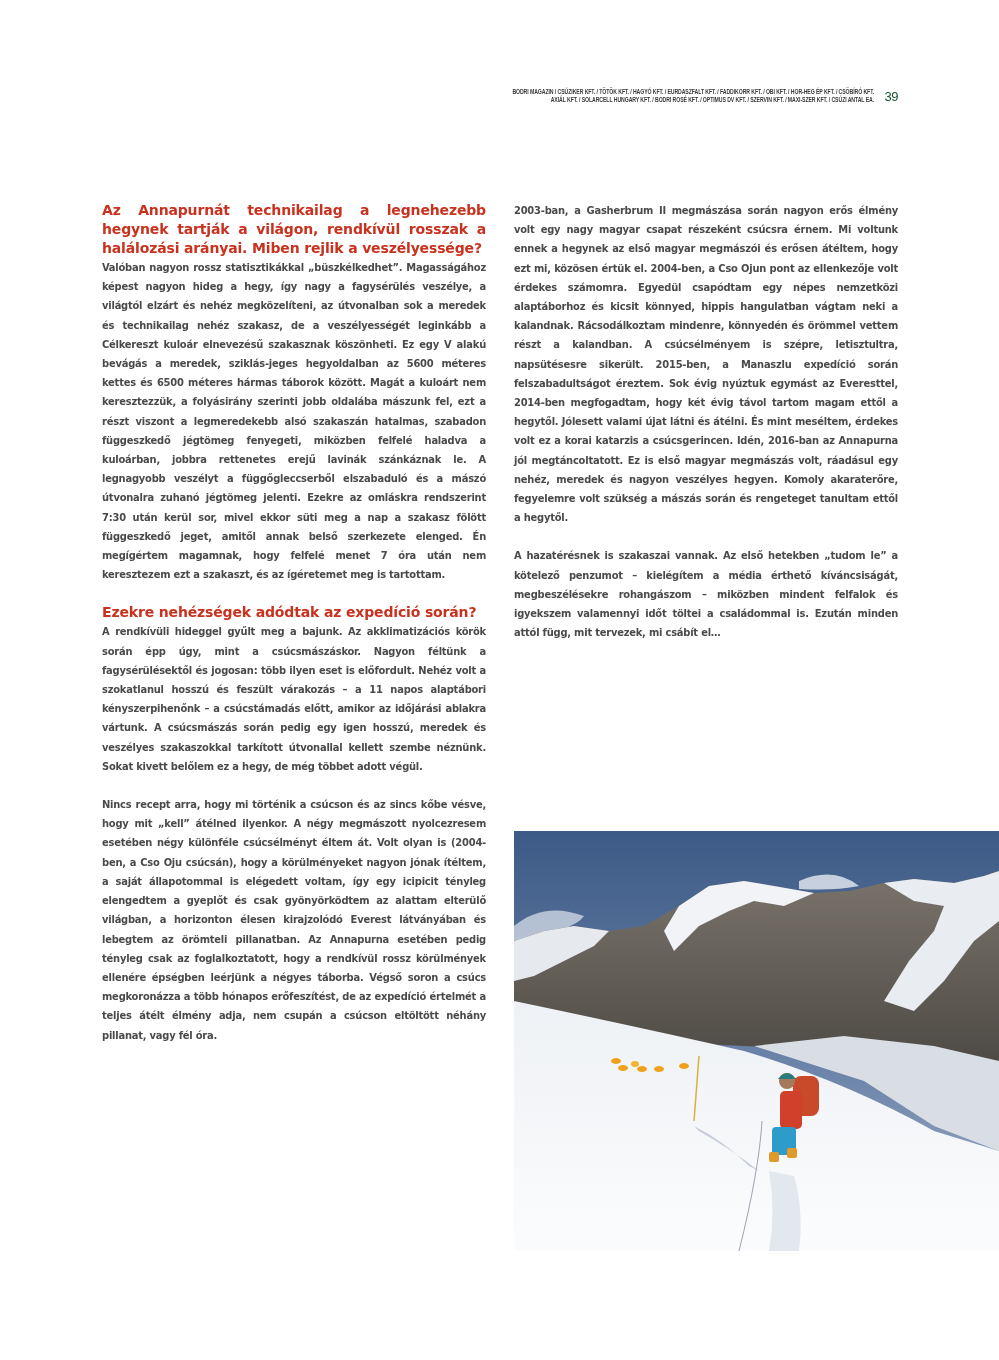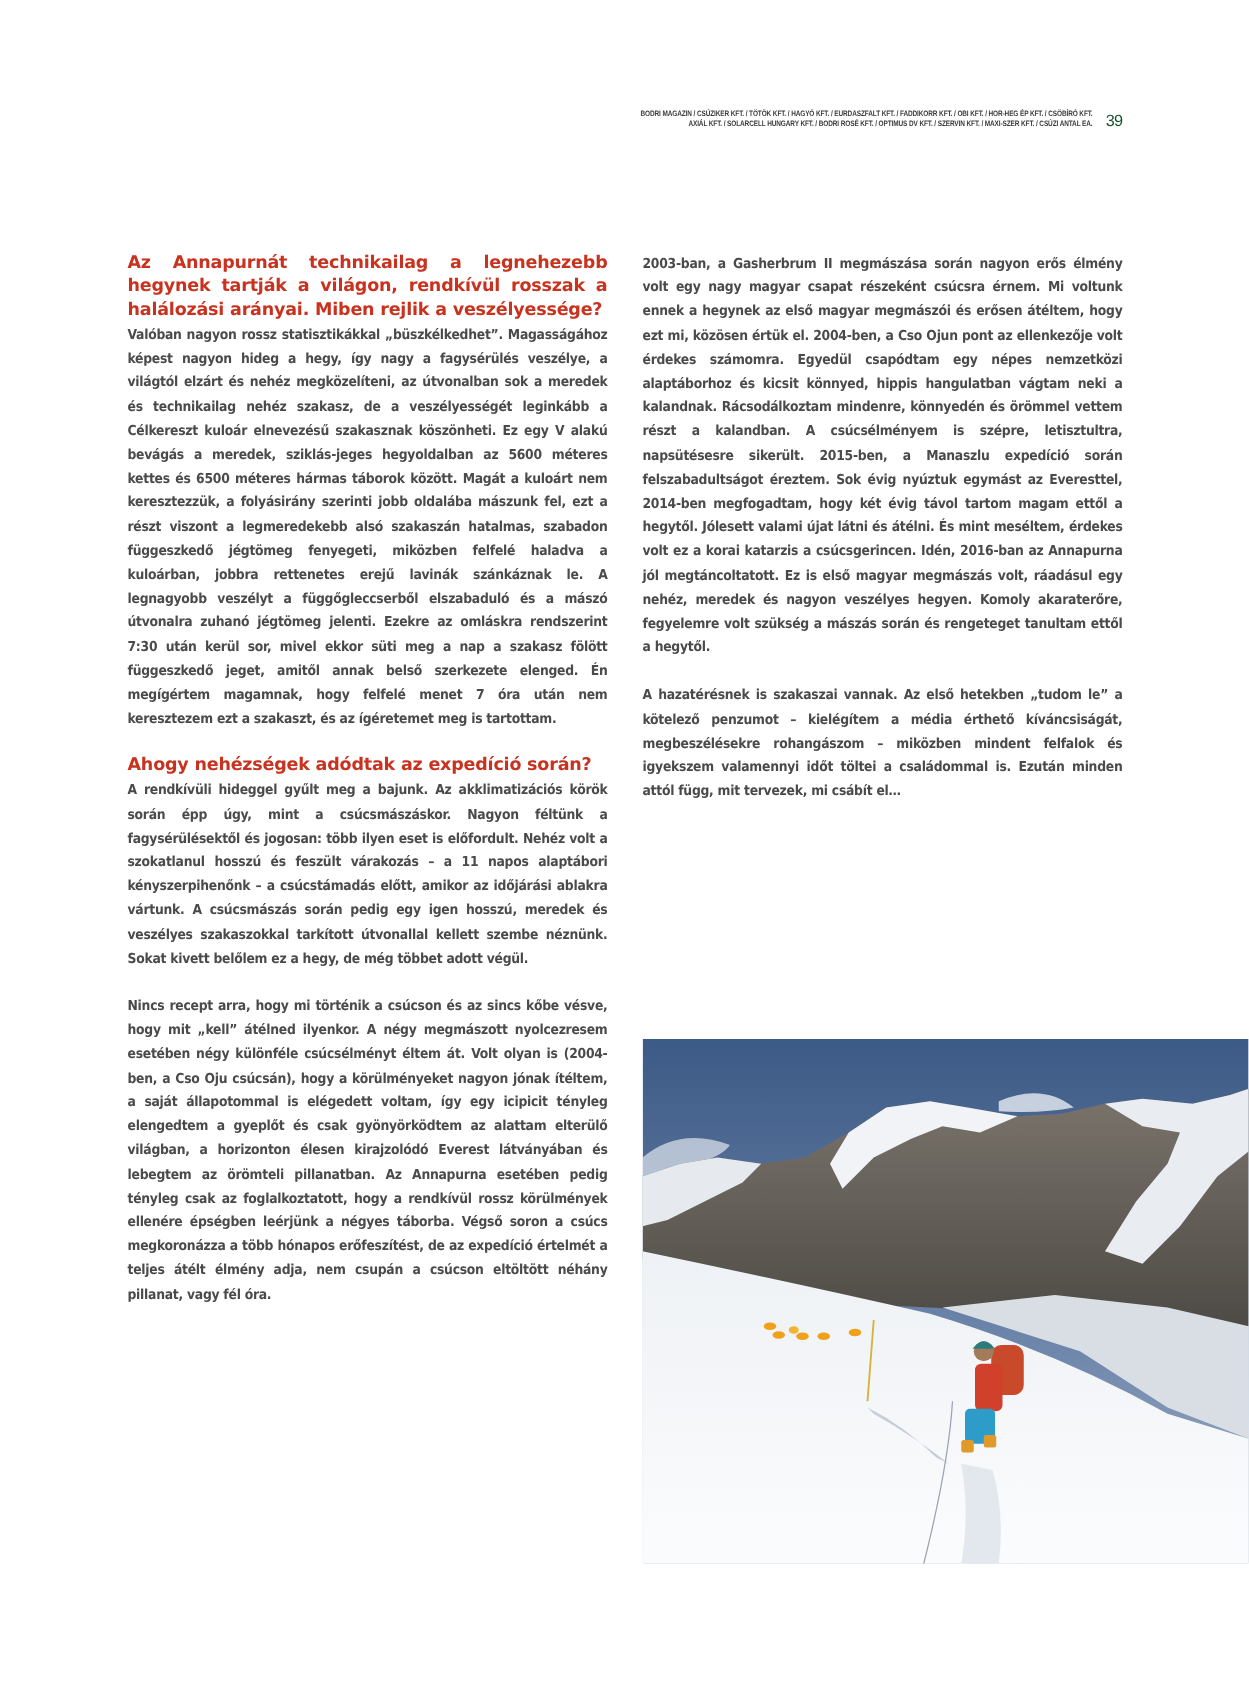--- a/index.html
+++ b/index.html
@@ -51,21 +51,21 @@
   </div>
   <div class="page-number">39</div>
 </div>
 
 <div class="col col-left">
   <div class="block">
     <p class="q">Az Annapurnát technikailag a legnehezebb hegynek tartják a világon, rendkívül rosszak a halálozási arányai. Miben rejlik a veszélyessége?</p>
     <p class="a">Valóban nagyon rossz statisztikákkal „büszkélkedhet”. Magasságához képest nagyon hideg a hegy, így nagy a fagysérülés veszélye, a világtól elzárt és nehéz megközelíteni, az útvonalban sok a meredek és technikailag nehéz szakasz, de a veszélyességét leginkább a Célkereszt kuloár elnevezésű szakasznak köszönheti. Ez egy V alakú bevágás a meredek, sziklás-jeges hegyoldalban az 5600 méteres kettes és 6500 méteres hármas táborok között. Magát a kuloárt nem keresztezzük, a folyásirány szerinti jobb oldalába mászunk fel, ezt a részt viszont a legmeredekebb alsó szakaszán hatalmas, szabadon függeszkedő jégtömeg fenyegeti, miközben felfelé haladva a kuloárban, jobbra rettenetes erejű lavinák szánkáznak le. A legnagyobb veszélyt a függőgleccserből elszabaduló és a mászó útvonalra zuhanó jégtömeg jelenti. Ezekre az omláskra rendszerint 7:30 után kerül sor, mivel ekkor süti meg a nap a szakasz fölött függeszkedő jeget, amitől annak belső szerkezete elenged. Én megígértem magamnak, hogy felfelé menet 7 óra után nem keresztezem ezt a szakaszt, és az ígéretemet meg is tartottam.</p>
   </div>
   <div class="block">
-    <p class="q">Ahogy nehézségek adódtak az expedíció során?</p>
+    <p class="q">Ezekre nehézségek adódtak az expedíció során?</p>
     <p class="a">A rendkívüli hideggel gyűlt meg a bajunk. Az akklimatizációs körök során épp úgy, mint a csúcsmászáskor. Nagyon féltünk a fagysérülésektől és jogosan: több ilyen eset is előfordult. Nehéz volt a szokatlanul hosszú és feszült várakozás – a 11 napos alaptábori kényszerpihenőnk – a csúcstámadás előtt, amikor az időjárási ablakra vártunk. A csúcsmászás során pedig egy igen hosszú, meredek és veszélyes szakaszokkal tarkított útvonallal kellett szembe néznünk. Sokat kivett belőlem ez a hegy, de még többet adott végül.</p>
   </div>
   <div class="block">
     <p class="a">Nincs recept arra, hogy mi történik a csúcson és az sincs kőbe vésve, hogy mit „kell” átélned ilyenkor. A négy megmászott nyolcezresem esetében négy különféle csúcsélményt éltem át. Volt olyan is (2004-ben, a Cso Oju csúcsán), hogy a körülményeket nagyon jónak ítéltem, a saját állapotommal is elégedett voltam, így egy icipicit tényleg elengedtem a gyeplőt és csak gyönyörködtem az alattam elterülő világban, a horizonton élesen kirajzolódó Everest látványában és lebegtem az örömteli pillanatban. Az Annapurna esetében pedig tényleg csak az foglalkoztatott, hogy a rendkívül rossz körülmények ellenére épségben leérjünk a négyes táborba. Végső soron a csúcs megkoronázza a több hónapos erőfeszítést, de az expedíció értelmét a teljes átélt élmény adja, nem csupán a csúcson eltöltött néhány pillanat, vagy fél óra.</p>
   </div>
 </div>
 
 <div class="col col-right">
   <div class="block">
     <p class="a">2003-ban, a Gasherbrum II megmászása során nagyon erős élmény volt egy nagy magyar csapat részeként csúcsra érnem. Mi voltunk ennek a hegynek az első magyar megmászói és erősen átéltem, hogy ezt mi, közösen értük el. 2004-ben, a Cso Ojun pont az ellenkezője volt érdekes számomra. Egyedül csapódtam egy népes nemzetközi alaptáborhoz és kicsit könnyed, hippis hangulatban vágtam neki a kalandnak. Rácsodálkoztam mindenre, könnyedén és örömmel vettem részt a kalandban. A csúcsélményem is szépre, letisztultra, napsütésesre sikerült. 2015-ben, a Manaszlu expedíció során felszabadultságot éreztem. Sok évig nyúztuk egymást az Everesttel, 2014-ben megfogadtam, hogy két évig távol tartom magam ettől a hegytől. Jólesett valami újat látni és átélni. És mint meséltem, érdekes volt ez a korai katarzis a csúcsgerincen. Idén, 2016-ban az Annapurna jól megtáncoltatott. Ez is első magyar megmászás volt, ráadásul egy nehéz, meredek és nagyon veszélyes hegyen. Komoly akaraterőre, fegyelemre volt szükség a mászás során és rengeteget tanultam ettől a hegytől.</p>

